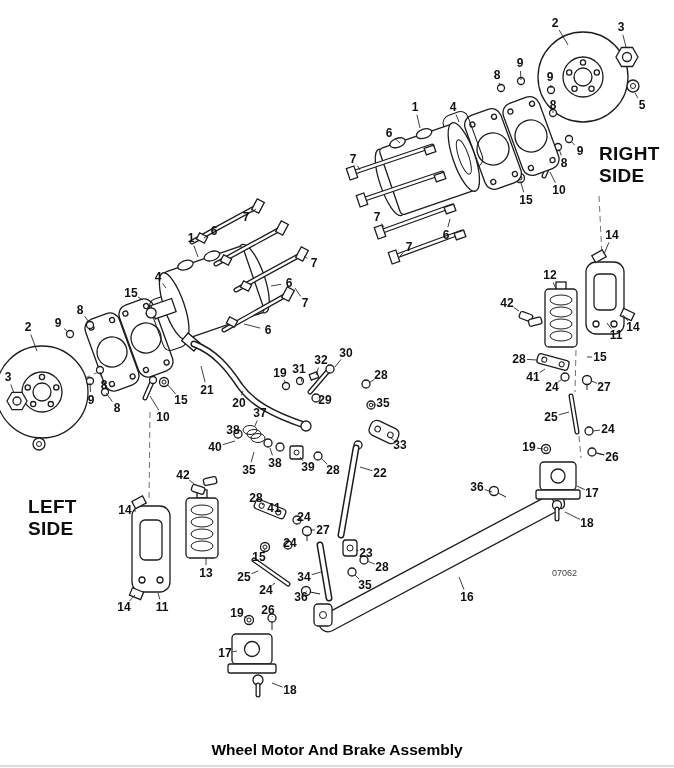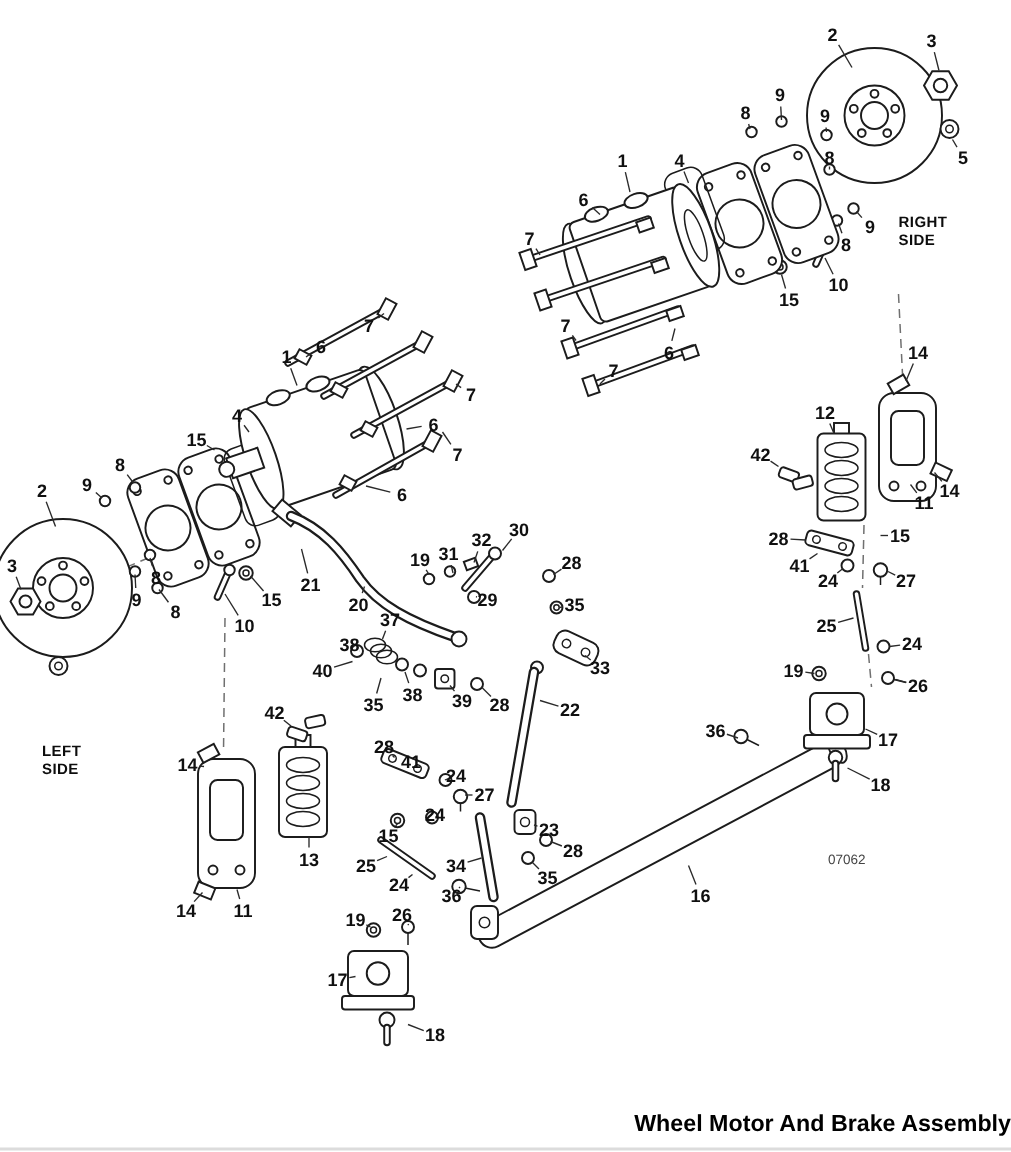--- a/index.html
+++ b/index.html
@@ -9,25 +9,25 @@
   .p{fill:#fff;stroke:#1c1c1c;stroke-width:1.3}
   .t{fill:none;stroke:#1c1c1c;stroke-width:1}
   .d{fill:none;stroke:#707070;stroke-width:1;stroke-dasharray:6 4}
   .rO{stroke:#1c1c1c;stroke-width:7;stroke-linecap:round;fill:none}
   .rI{stroke:#fff;stroke-width:4;stroke-linecap:round;fill:none}
   .sO{stroke:#1c1c1c;stroke-width:5;stroke-linecap:round;fill:none}
   .sI{stroke:#fff;stroke-width:2.4;stroke-linecap:round;fill:none}
   .callout{font:bold 12px "Liberation Sans",sans-serif;fill:#101010;text-anchor:middle}
   .leader{stroke:#2a2a2a;stroke-width:.9}
   .wm{font:9px "Liberation Sans",sans-serif;fill:#454545}
-  .side-label{position:absolute;font-weight:bold;font-size:10px;line-height:1.15;
+  .side-label{position:absolute;font-weight:bold;font-size:19px;line-height:1.15;
               white-space:pre-line;color:#0d0d0d;letter-spacing:.3px}
   #left-side-label{left:28px;top:496px}
   #right-side-label{left:599px;top:143px}
-  #title{position:absolute;left:0;right:0;top:741px;text-align:right;
+  #title{position:absolute;left:0;right:0;top:741px;text-align:center;
          font-weight:bold;font-size:15.5px;color:#000}
   #bottom-rule{position:absolute;left:0;right:0;top:765px;height:2px;background:#dcdcdc}
 </style>
 </head>
 <body>
 
 <div id="screen">
 
 <svg id="diagram-svg" width="674" height="768" viewBox="0 0 674 768" xmlns="http://www.w3.org/2000/svg">
 

